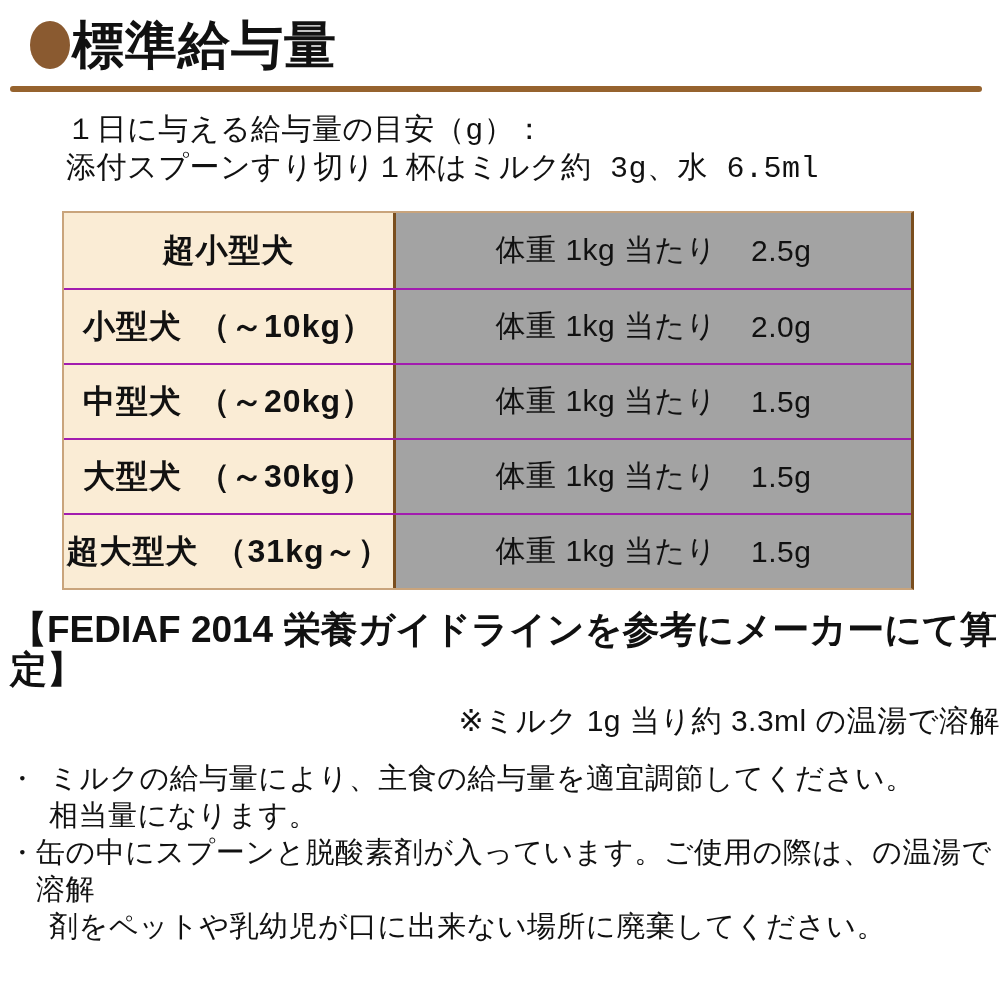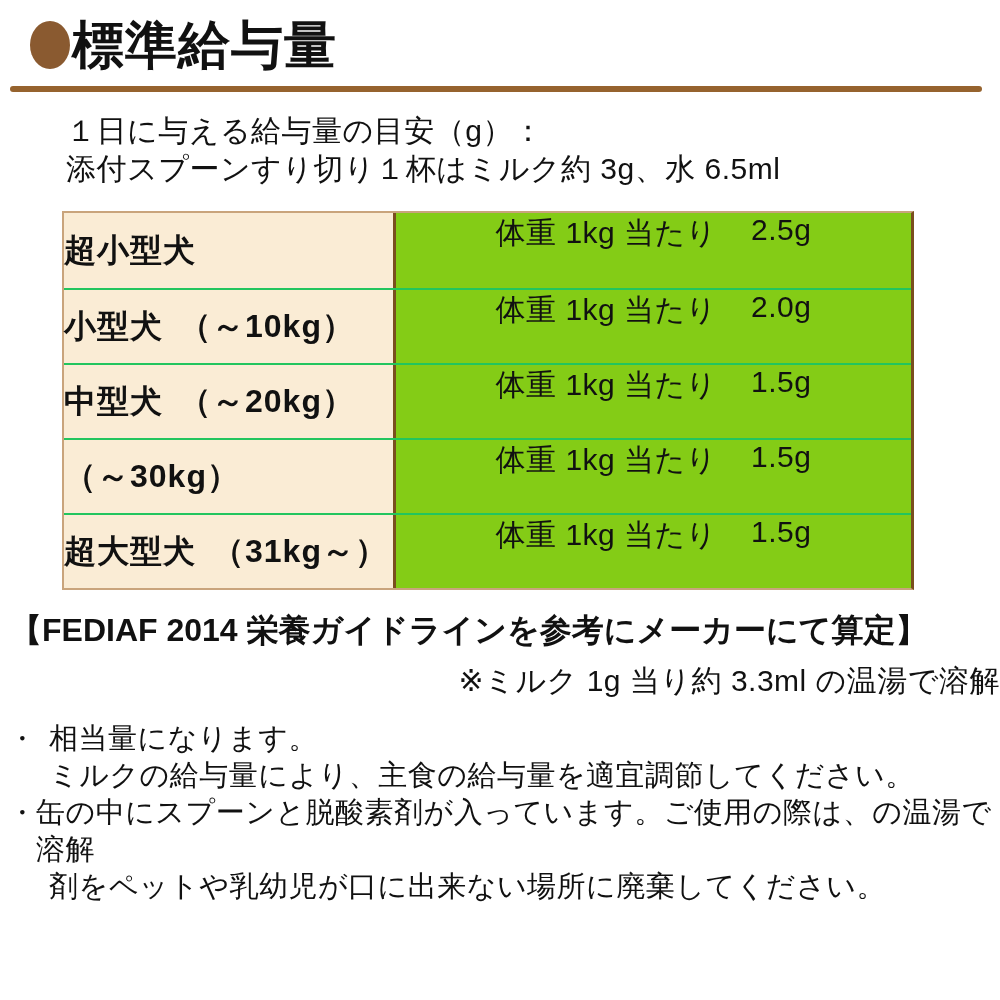--- a/index.html
+++ b/index.html
@@ -31,53 +31,54 @@
   .header-rule {
     margin: 12px 18px 0 10px;
     height: 6px; background: #96632e; border-radius: 3px;
   }
 
   
   .intro {
     margin: 20px 0 15px 66px;
     font-size: 30px; line-height: 38px;
     letter-spacing: 0.5px;
+    font-family: Liberation Mono, monospace;
   }
 
   
   .feed-table {
     margin: 23px 0 0 62px;
     width: 852px;
     border: 2px solid #c9a47c;
     border-right: 3px solid #7a4e1e;
   }
   .feed-row {
     display: grid;
     grid-template-columns: 332px 1fr;
     height: 75px;
   }
-  .feed-row + .feed-row { border-top: 2px solid #22c55e; }
+  .feed-row + .feed-row { border-top: 2px solid #a21caf; }
   .cell-size {
     background: #faecd5;
     border-right: 3px solid #7a4e1e;
-    display: flex; align-items: center; justify-content: flex-start;
+    display: flex; align-items: center; justify-content: center;
     gap: 16px;
     font-size: 32px; font-weight: bold; letter-spacing: 1px;
   }
   .cell-dose {
-    background: #84cc16;
-    display: flex; justify-content: center;
+    background: #a3a3a3;
+    display: flex; align-items: center; justify-content: center;
     gap: 34px;
     font-size: 30px; letter-spacing: 0.5px;
   }
 
   
   .fediaf {
     margin: 20px 0 0 10px;
-    font-size: 32px; font-weight: bold;
+    font-size: 37px; font-weight: bold;
     letter-spacing: 0px; line-height: 40px;
   }
   .milk-note {
     margin: 12px 0 0 34px;
     font-size: 30px; line-height: 38px; letter-spacing: 0.5px; text-align: right;
   }
   .bullet-list { margin: 20px 0 0 8px; }
   .bullet-item { display: flex; }
   .bullet-dot {
     flex: 0 0 22px;
@@ -127,20 +128,21 @@
         <span>中型犬</span>
         <span>（～20kg）</span>
       </div>
       <div class="cell-dose">
         <span>体重 1kg 当たり</span>
         <span>1.5g</span>
       </div>
     </div>
     <div class="feed-row">
       <div class="cell-size">
+        <span>大型犬</span>
         <span>（～30kg）</span>
       </div>
       <div class="cell-dose">
         <span>体重 1kg 当たり</span>
         <span>1.5g</span>
       </div>
     </div>
     <div class="feed-row">
       <div class="cell-size">
         <span>超大型犬</span>
@@ -154,22 +156,22 @@
   </div>
 
   <div class="fediaf">【FEDIAF 2014 栄養ガイドラインを参考にメーカーにて算定】</div>
 
   <div class="milk-note">※ミルク 1g 当り約 3.3ml の温湯で溶解</div>
 
   <div class="bullet-list">
     <div class="bullet-item">
       <span class="bullet-dot">・</span>
       <div class="bullet-lines">
+        <div class="cont">ミルクの給与量により、主食の給与量を適宜調節してください。</div>
         <div class="cont">相当量になります。</div>
-        <div class="cont">ミルクの給与量により、主食の給与量を適宜調節してください。</div>
       </div>
     </div>
     <div class="bullet-item">
       <span class="bullet-dot">・</span>
       <div class="bullet-lines">
         <div>缶の中にスプーンと脱酸素剤が入っています。ご使用の際は、の温湯で溶解</div>
         <div class="cont">剤をペットや乳幼児が口に出来ない場所に廃棄してください。</div>
       </div>
     </div>
   </div>

